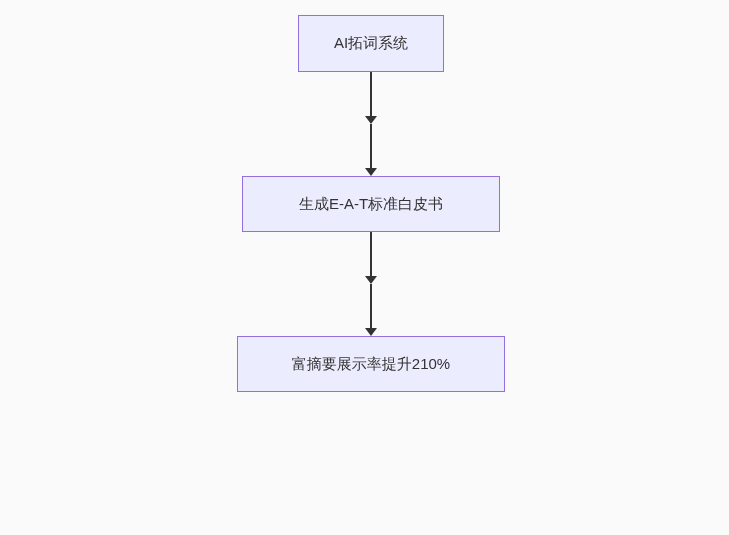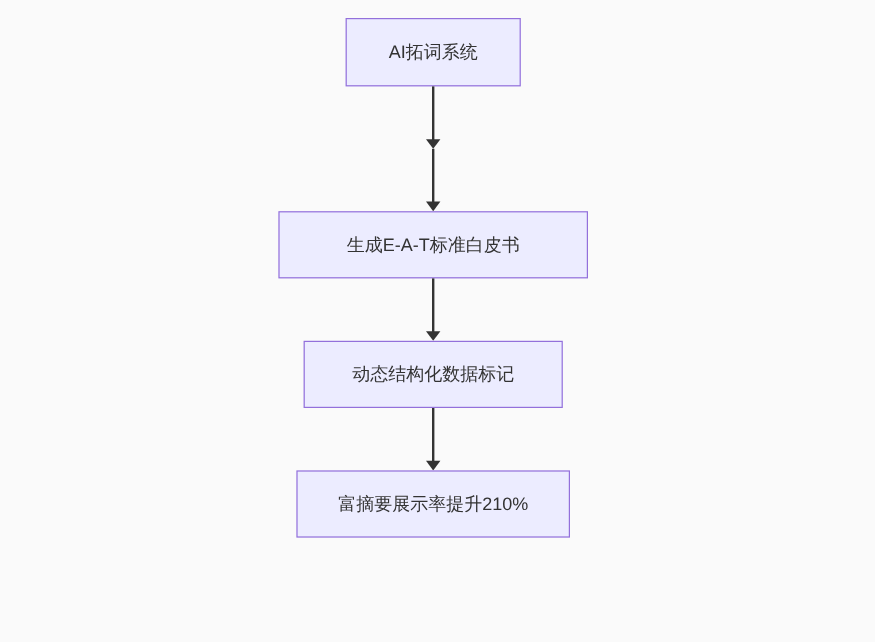--- a/index.html
+++ b/index.html
@@ -11,21 +11,21 @@
   }
   .canvas {
     position: relative;
     width: 729px;
     height: 535px;
     background: #fafafa;
     overflow: hidden;
   }
   .flow-column {
     position: absolute;
-    left: 361px;
+    left: 371px;
     top: 15px;
     transform: translateX(-50%);
     display: flex;
     flex-direction: column;
     align-items: center;
   }
   .flow-node {
     box-sizing: border-box;
     height: 56px;
     background: #ECECFF;
@@ -35,21 +35,21 @@
     justify-content: center;
     font-size: 15px;
     color: #333333;
     white-space: nowrap;
     text-align: center;
   }
   .node-1 { width: 146px; height: 57px; }
   .node-2 { width: 200px; }
   .node-3 { width: 258px; }
   .node-4 { width: 216px; }
-  .node-5 { width: 228px; }
+  .node-5 { width: 268px; }
   .connector {
     height: 52px;
     display: flex;
     flex-direction: column;
     align-items: center;
   }
   .connector .line {
     width: 2px;
     flex: 1 1 auto;
     background: #333333;
@@ -86,23 +86,20 @@
 
     <div class="flow-node node-3">
       <span>生成E-A-T标准白皮书</span>
     </div>
 
     <div class="connector">
       <div class="line"></div>
       <div class="arrowhead"></div>
     </div>
 
-    <div class="flow-node node-4">
-      <span>动态结构化数据标记</span>
-    </div>
 
     <div class="connector">
       <div class="line"></div>
       <div class="arrowhead"></div>
     </div>
 
     <div class="flow-node node-5">
       <span>富摘要展示率提升210%</span>
     </div>
 

